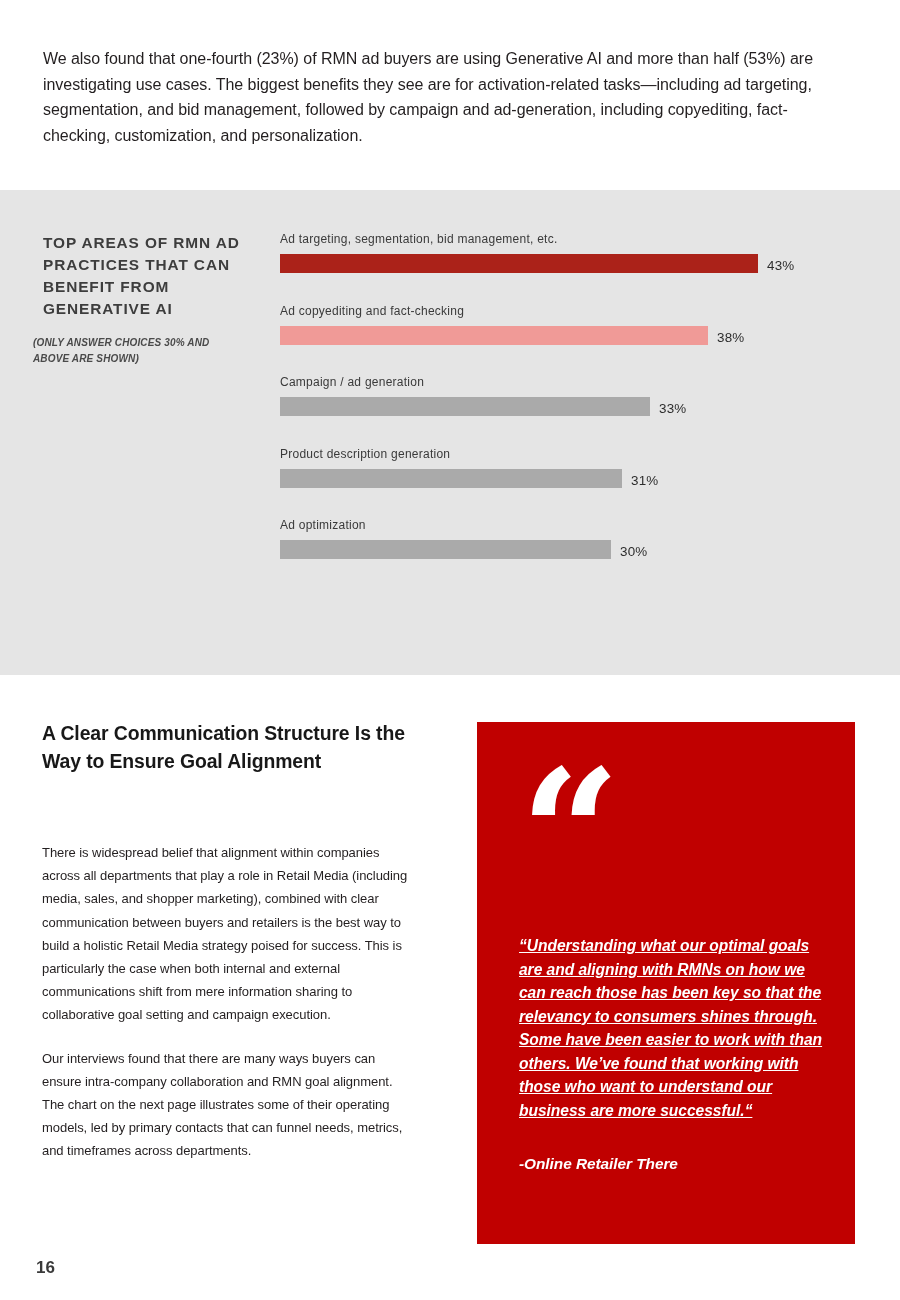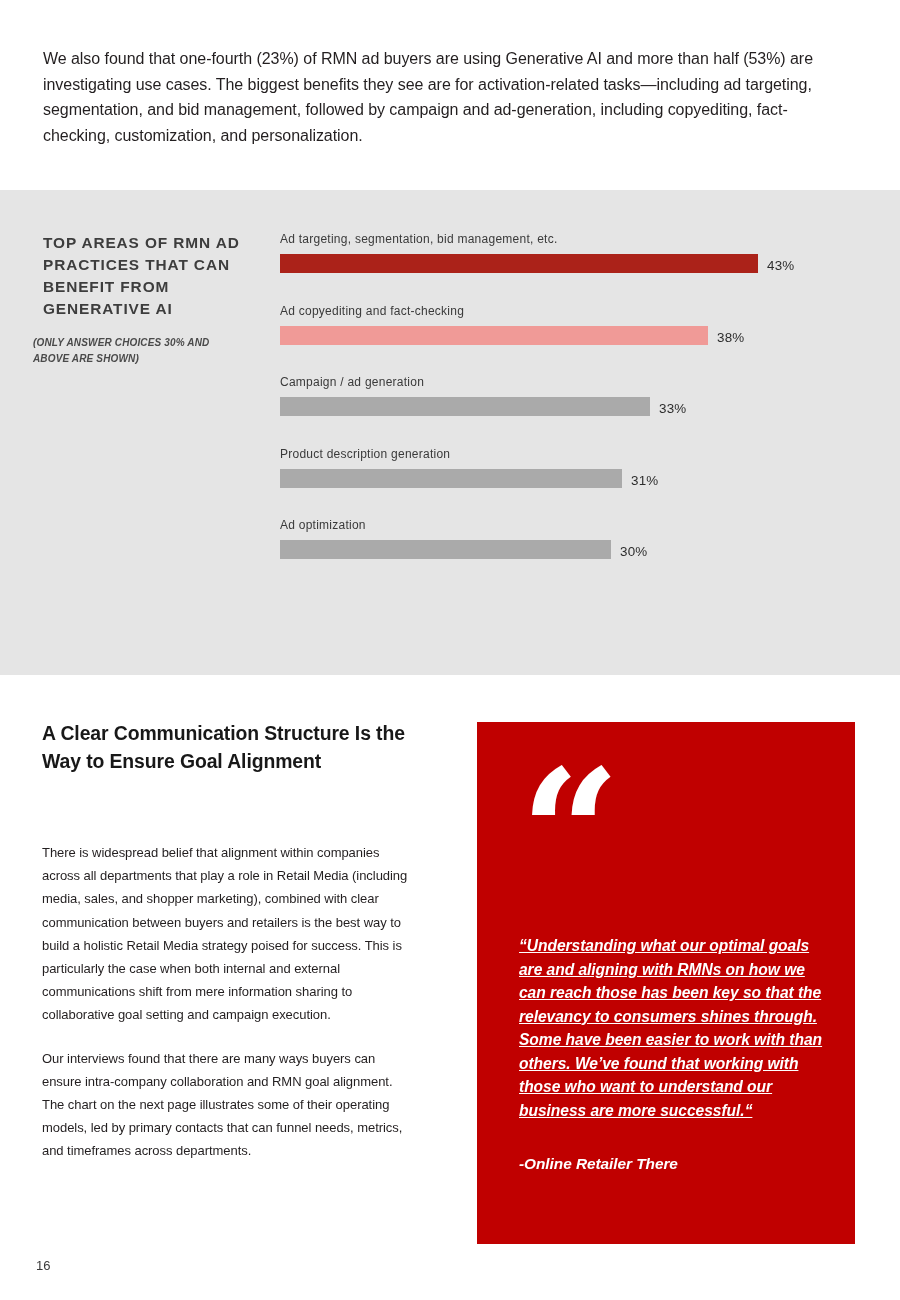--- a/index.html
+++ b/index.html
@@ -167,22 +167,22 @@
     font-weight: bold;
     color: #ffffff;
     letter-spacing: -0.05px;
   }
 
   
   .page-number {
     position: absolute;
     left: 36px;
     top: 1258px;
-    font-size: 13px;
-    font-weight: normal;
+    font-size: 17px;
+    font-weight: bold;
     color: #3a3a3a;
   }
 </style>
 </head>
 <body>
 
 <div class="intro">We also found that one-fourth (23%) of RMN ad buyers are using Generative AI and more than half (53%) are investigating use cases. The biggest benefits they see are for activation-related tasks—including ad targeting, segmentation, and bid management, followed by campaign and ad-generation, including copyediting, fact-checking, customization, and personalization.</div>
 
 <div class="chart-band">
 

